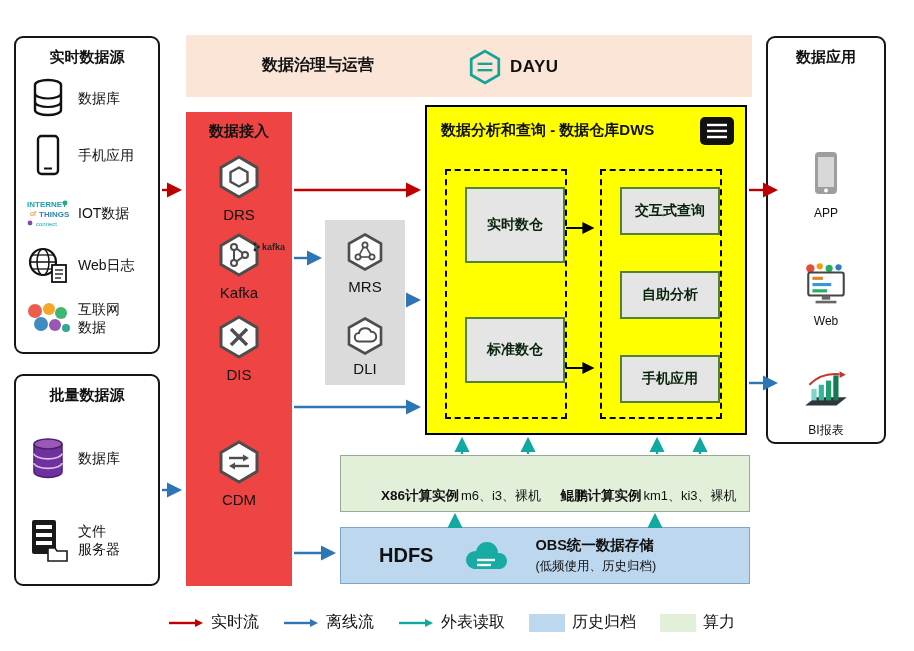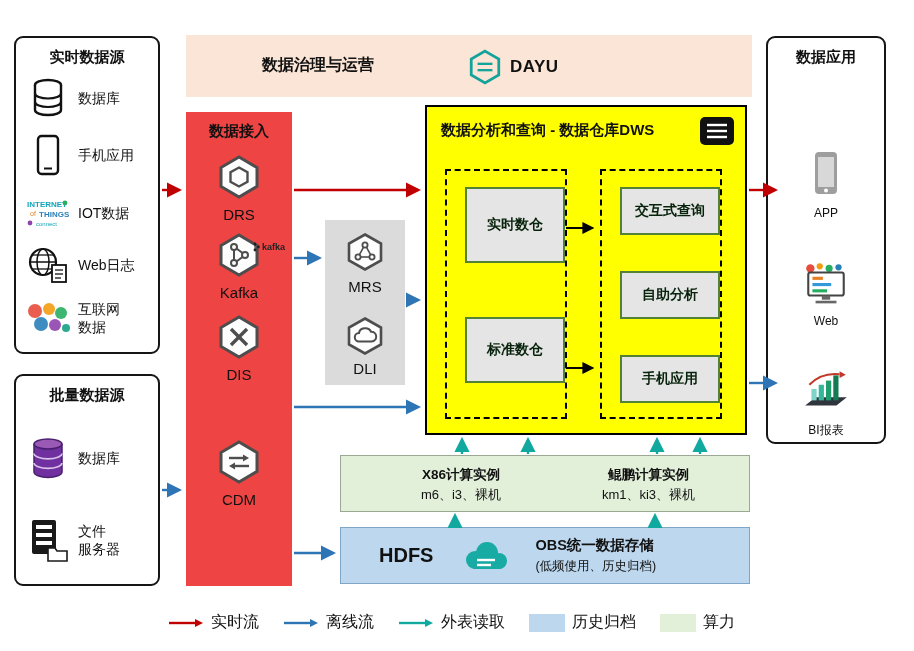--- a/index.html
+++ b/index.html
@@ -21,21 +21,21 @@
   .hex-icon{position:absolute;left:50%;transform:translateX(-50%)}
   .hex-label{position:absolute;left:0;width:100%;text-align:center;font-weight:normal;font-size:15px}
   .kafka-mark{position:absolute;left:66px;top:130px;font-size:9px;font-weight:bold;color:#222;display:flex;align-items:center;gap:2px}
   .mid{background:#DBDBDB}
   .dws{background:#FFFF00;border:2px solid #000}
   .dws-title{position:absolute;left:14px;top:14px;font-weight:bold;font-size:15px}
   .dws-icon{position:absolute;right:10px;top:9px}
   .dashed{position:absolute;top:62px;width:122px;height:250px;border:2px dashed #000}
   .gbox{position:absolute;left:18px;width:100px;background:#e5e5e5;border:2px solid #538135;display:flex;align-items:center;justify-content:center;font-weight:bold;font-size:14px;color:#08230c;text-align:center}
   .compute{background:#E2EFD9;border:1px solid #9aa894}
-  .cgroup{position:absolute;top:1px;height:100%;display:flex;flex-direction:column;align-items:center;justify-content:center;gap:2px}
+  .cgroup{position:absolute;top:12px;height:100%;display:flex;flex-direction:row;align-items:center;justify-content:center;gap:2px}
   .cgroup b{font-size:13.5px}
   .cgroup span{font-size:13px}
   .storage{background:#BDD7EE;border:1px solid #7fa6c6;display:flex;align-items:center}
   .hdfs{font-weight:bold;font-size:20px;margin-left:38px}
   .obs-cloud{margin-left:26px;flex:none;display:flex;align-items:center}
   .obs-text{margin-left:24px;line-height:1.3}
   .obs-text b{font-size:14.5px;display:block}
   .obs-text span{font-size:12.5px}
   .app-item{position:absolute;left:0;width:100%;display:flex;flex-direction:column;align-items:center;gap:6px}
   .app-label{font-size:12px}

